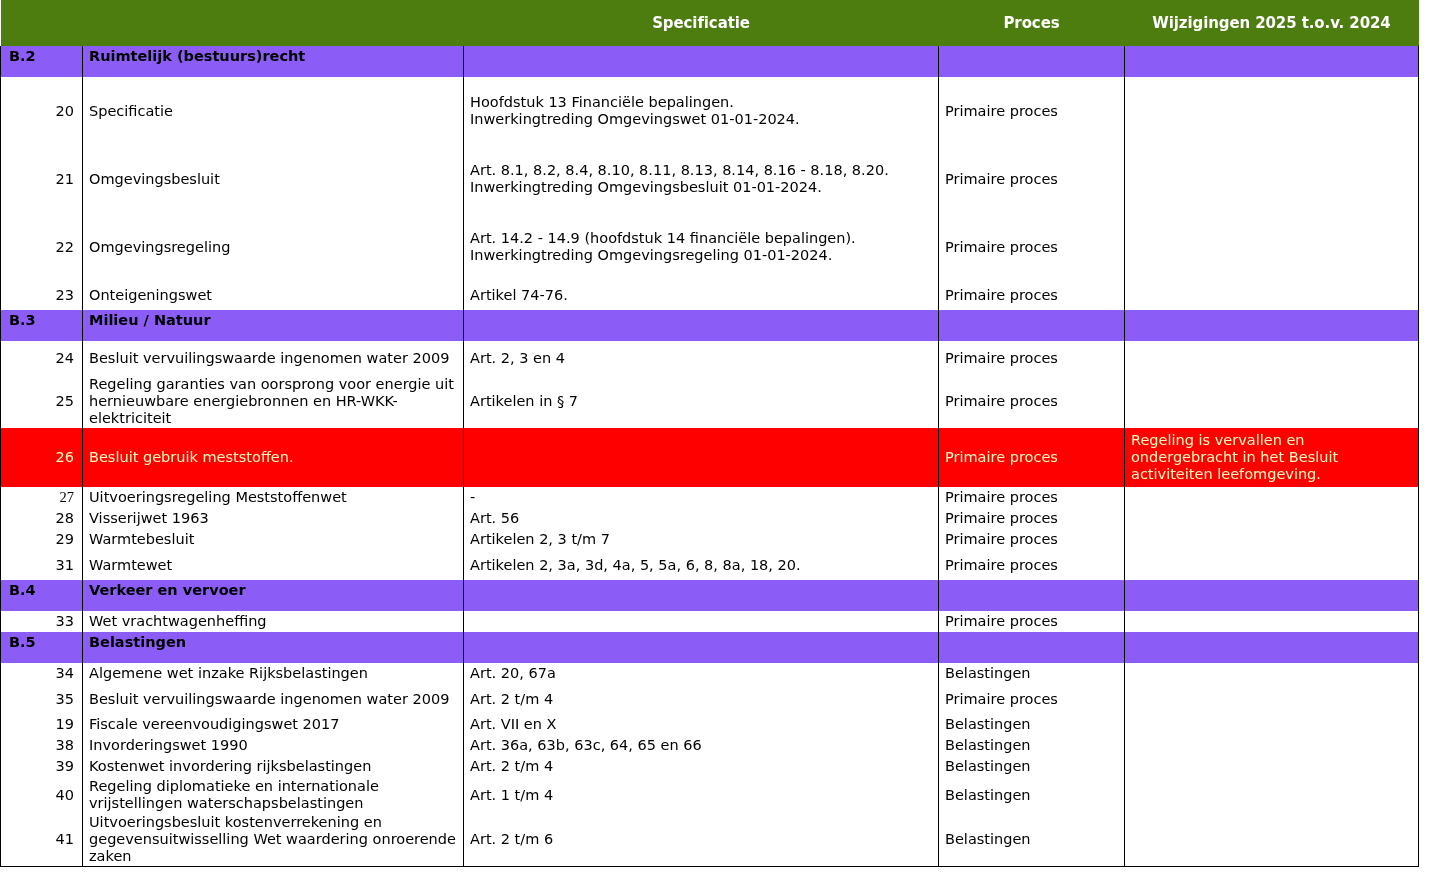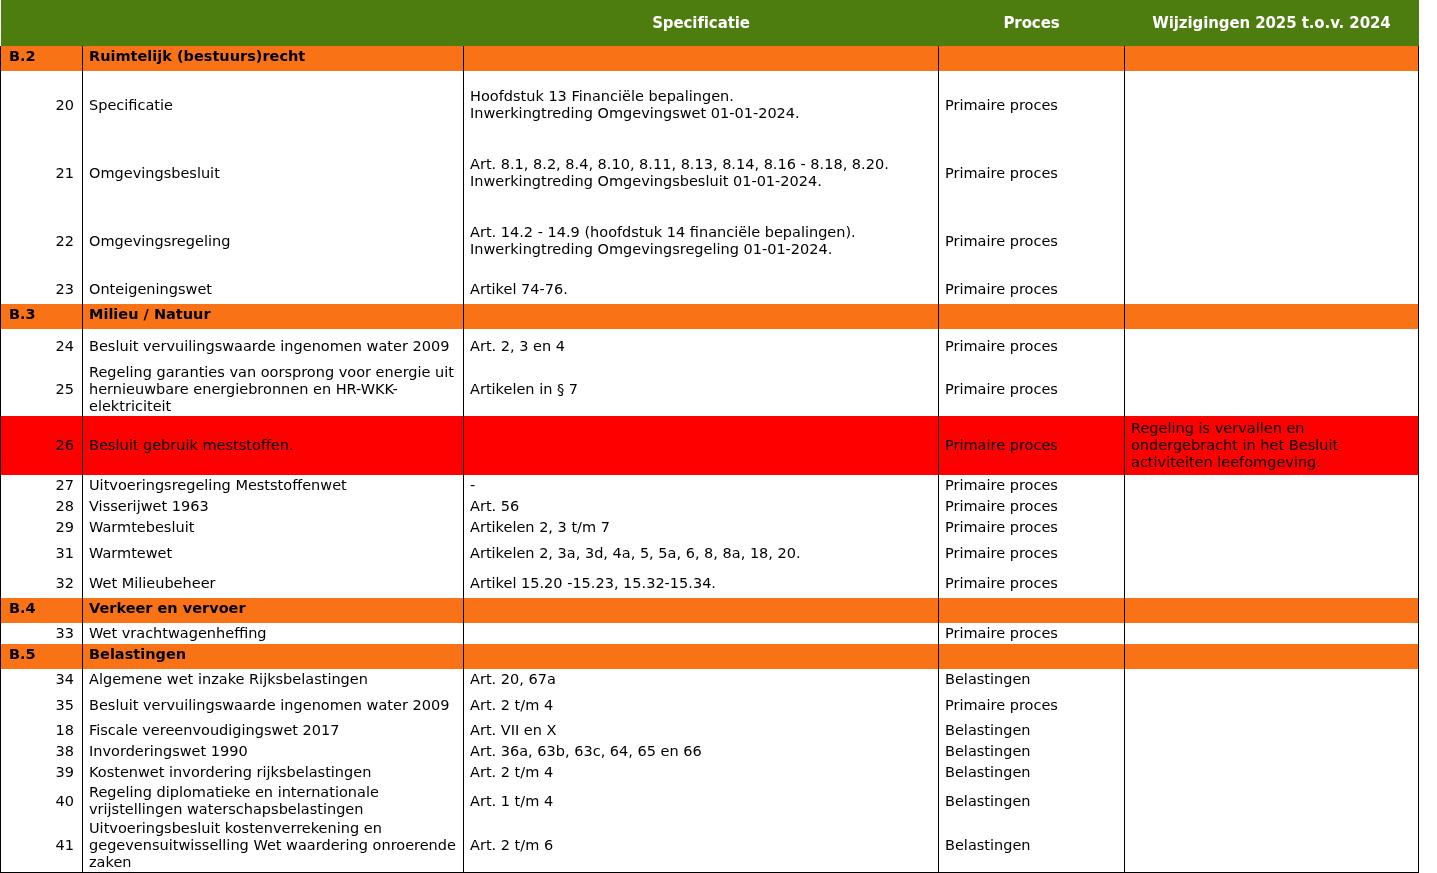--- a/index.html
+++ b/index.html
@@ -68,37 +68,37 @@
     padding-right: 8px;
     border-left: 1.4px solid #000000;
   }
   td.reg  { text-align: left; }
   td.spec { text-align: left; }
   td.proc { text-align: left; }
   td.wijz { text-align: left; }
 
   
   tr.section td {
-    background: #f97316;
+    background: #8b5cf6;
     font-weight: bold;
     font-size: 14.5px;
     height: 19px;
     line-height: 18px;
     padding-top: 0;
-    padding-bottom: 6px;
+    padding-bottom: 12px;
   }
   tr.section td.nr {
     text-align: left;
     padding-left: 8px;
   }
 
   
   tr.flagged td {
     background: #FF0000;
-    color: #000000;
+    color: #fef9c3;
   }
 
   tr.last-row td { border-bottom: 1.4px solid #000000; }
 
   td.multiline { line-height: 17px; }
 </style>
 </head>
 <body>
 
 <div class="sheet">
@@ -177,21 +177,21 @@
           <td class="wijz multiline">&nbsp;</td>
         </tr>
         <tr class="flagged">
           <td class="nr" style="height: 57px;">26</td>
           <td class="reg multiline">Besluit gebruik meststoffen.</td>
           <td class="spec multiline">&nbsp;</td>
           <td class="proc">Primaire proces</td>
           <td class="wijz multiline">Regeling is vervallen en ondergebracht in het Besluit activiteiten leefomgeving.</td>
         </tr>
         <tr>
-          <td class="nr" style="height: 19px;">27</td>
+          <td class="nr" style="height: 19px; font-family: Liberation Serif, serif;">27</td>
           <td class="reg multiline">Uitvoeringsregeling Meststoffenwet</td>
           <td class="spec multiline">-</td>
           <td class="proc">Primaire proces</td>
           <td class="wijz multiline">&nbsp;</td>
         </tr>
         <tr>
           <td class="nr" style="height: 19px; margin-left: 12px;">28</td>
           <td class="reg multiline">Visserijwet 1963</td>
           <td class="spec multiline">Art. 56</td>
           <td class="proc">Primaire proces</td>
@@ -204,27 +204,20 @@
           <td class="proc">Primaire proces</td>
           <td class="wijz multiline">&nbsp;</td>
         </tr>
         <tr>
           <td class="nr" style="height: 28px;">31</td>
           <td class="reg multiline">Warmtewet</td>
           <td class="spec multiline">Artikelen 2, 3a, 3d, 4a, 5, 5a, 6, 8, 8a, 18, 20.</td>
           <td class="proc">Primaire proces</td>
           <td class="wijz multiline">&nbsp;</td>
         </tr>
-        <tr>
-          <td class="nr" style="height: 28px;">32</td>
-          <td class="reg multiline">Wet Milieubeheer</td>
-          <td class="spec multiline">Artikel  15.20 -15.23, 15.32-15.34.</td>
-          <td class="proc">Primaire proces</td>
-          <td class="wijz multiline">&nbsp;</td>
-        </tr>
         <tr class="section">
           <td class="nr">B.4</td>
           <td class="reg">Verkeer en vervoer</td>
           <td class="spec">&nbsp;</td>
           <td class="proc">&nbsp;</td>
           <td class="wijz">&nbsp;</td>
         </tr>
         <tr>
           <td class="nr" style="height: 19px;">33</td>
           <td class="reg multiline">Wet vrachtwagenheffing</td>
@@ -247,21 +240,21 @@
           <td class="wijz multiline">&nbsp;</td>
         </tr>
         <tr>
           <td class="nr" style="height: 28px;">35</td>
           <td class="reg multiline">Besluit vervuilingswaarde ingenomen water 2009</td>
           <td class="spec multiline">Art. 2 t/m 4</td>
           <td class="proc">Primaire proces</td>
           <td class="wijz multiline">&nbsp;</td>
         </tr>
         <tr>
-          <td class="nr" style="height: 19px;">18</td>
+          <td class="nr" style="height: 19px;">19</td>
           <td class="reg multiline">Fiscale vereenvoudigingswet 2017</td>
           <td class="spec multiline">Art. VII en X</td>
           <td class="proc">Belastingen</td>
           <td class="wijz multiline">&nbsp;</td>
         </tr>
         <tr>
           <td class="nr" style="height: 19px;">38</td>
           <td class="reg multiline">Invorderingswet 1990</td>
           <td class="spec multiline">Art. 36a, 63b, 63c, 64, 65 en 66</td>
           <td class="proc">Belastingen</td>

